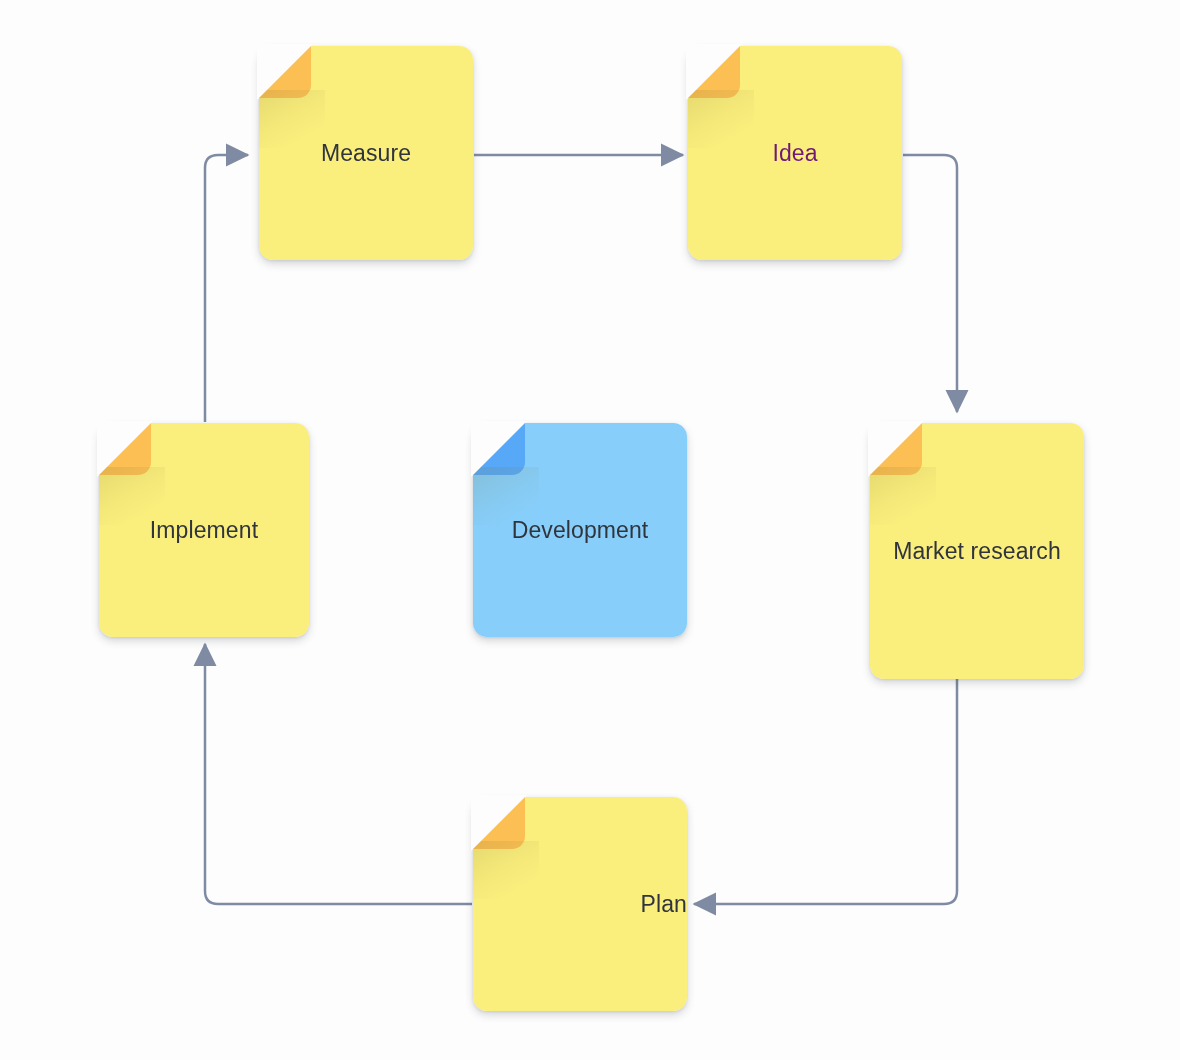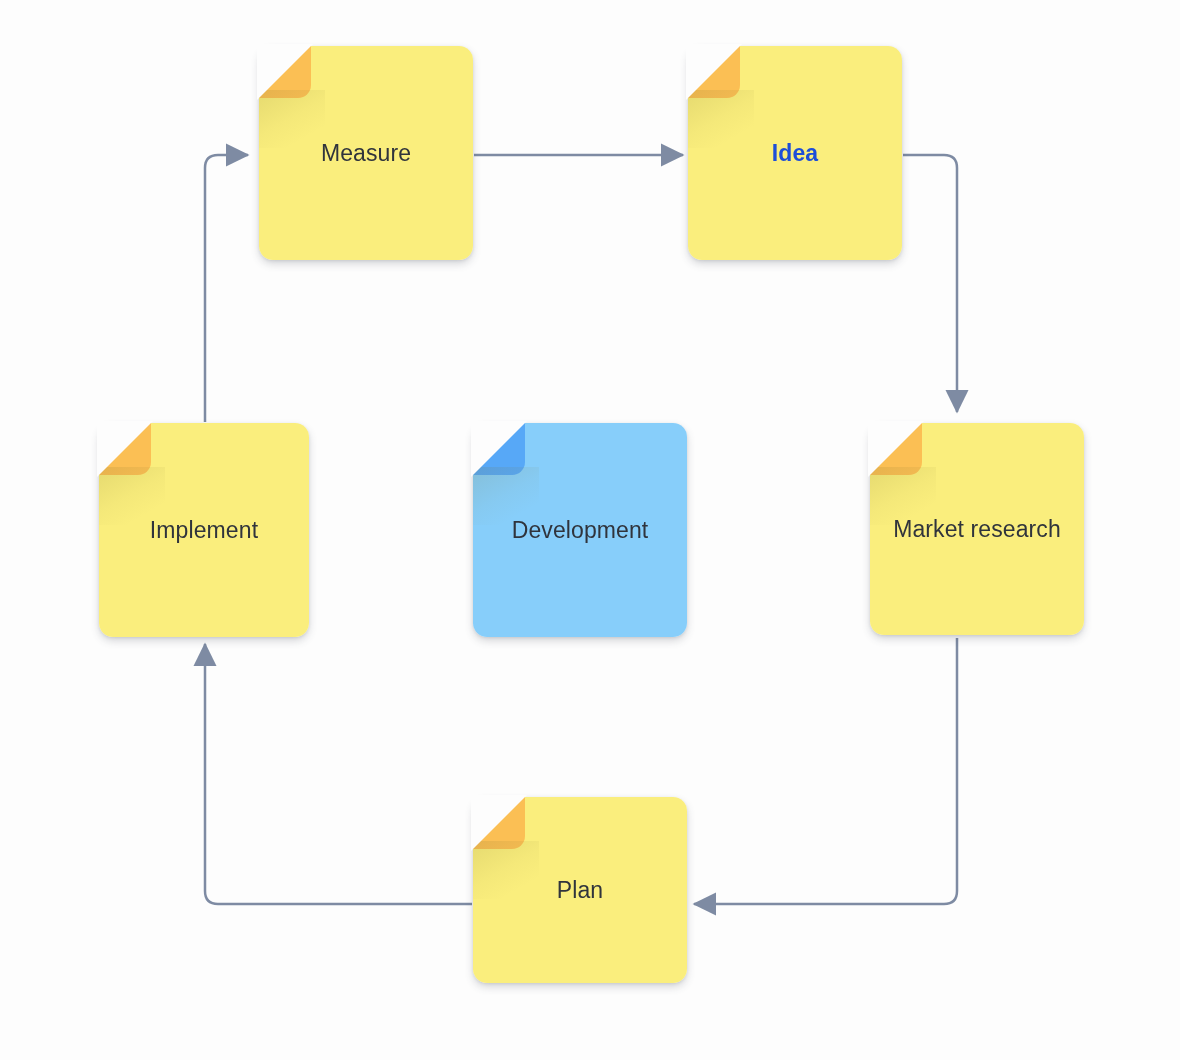--- a/index.html
+++ b/index.html
@@ -125,21 +125,21 @@
     <div class="card-label" style="color: rgb(48, 52, 60);">Measure</div>
   </div>
 
   <div class="card" style="left: 688px; top: 46px; width: 214px; height: 214px;">
     <div class="card-shadow"></div>
     <div class="card-body" style="background: rgb(250, 238, 125);">
       <div class="fold-under" style="background: rgb(251, 191, 84);"></div>
       <div class="fold-shade"></div>
     </div>
     <div class="fold-cut" style="background: rgb(253, 253, 253);"></div>
-    <div class="card-label" style="color: #1d4ed8; font-weight: bold;">Idea</div>
+    <div class="card-label" style="color: #701a75;">Idea</div>
   </div>
 
   <div class="card" style="left: 99px; top: 423px; width: 210px; height: 214px;">
     <div class="card-shadow"></div>
     <div class="card-body" style="background: rgb(250, 238, 125);">
       <div class="fold-under" style="background: rgb(251, 191, 84);"></div>
       <div class="fold-shade"></div>
     </div>
     <div class="fold-cut" style="background: rgb(253, 253, 253);"></div>
     <div class="card-label" style="color: rgb(48, 52, 60);">Implement</div>
@@ -148,31 +148,31 @@
   <div class="card" style="left: 473px; top: 423px; width: 214px; height: 214px;">
     <div class="card-shadow"></div>
     <div class="card-body" style="background: rgb(135, 206, 250);">
       <div class="fold-under" style="background: rgb(87, 168, 247);"></div>
       <div class="fold-shade"></div>
     </div>
     <div class="fold-cut" style="background: rgb(253, 253, 253);"></div>
     <div class="card-label" style="color: rgb(48, 52, 60);">Development</div>
   </div>
 
-  <div class="card" style="left: 870px; top: 423px; width: 214px; height: 212px;">
+  <div class="card" style="left: 870px; top: 423px; width: 214px; height: 256px;">
     <div class="card-shadow"></div>
     <div class="card-body" style="background: rgb(250, 238, 125);">
       <div class="fold-under" style="background: rgb(251, 191, 84);"></div>
       <div class="fold-shade"></div>
     </div>
     <div class="fold-cut" style="background: rgb(253, 253, 253);"></div>
     <div class="card-label" style="color: rgb(48, 52, 60);">Market research</div>
   </div>
 
-  <div class="card" style="left: 473px; top: 797px; width: 214px; height: 186px;">
+  <div class="card" style="left: 473px; top: 797px; width: 214px; height: 214px; justify-content: flex-end;">
     <div class="card-shadow"></div>
     <div class="card-body" style="background: rgb(250, 238, 125);">
       <div class="fold-under" style="background: rgb(251, 191, 84);"></div>
       <div class="fold-shade"></div>
     </div>
     <div class="fold-cut" style="background: rgb(253, 253, 253);"></div>
     <div class="card-label" style="color: rgb(48, 52, 60);">Plan</div>
   </div>
 
 </div>

